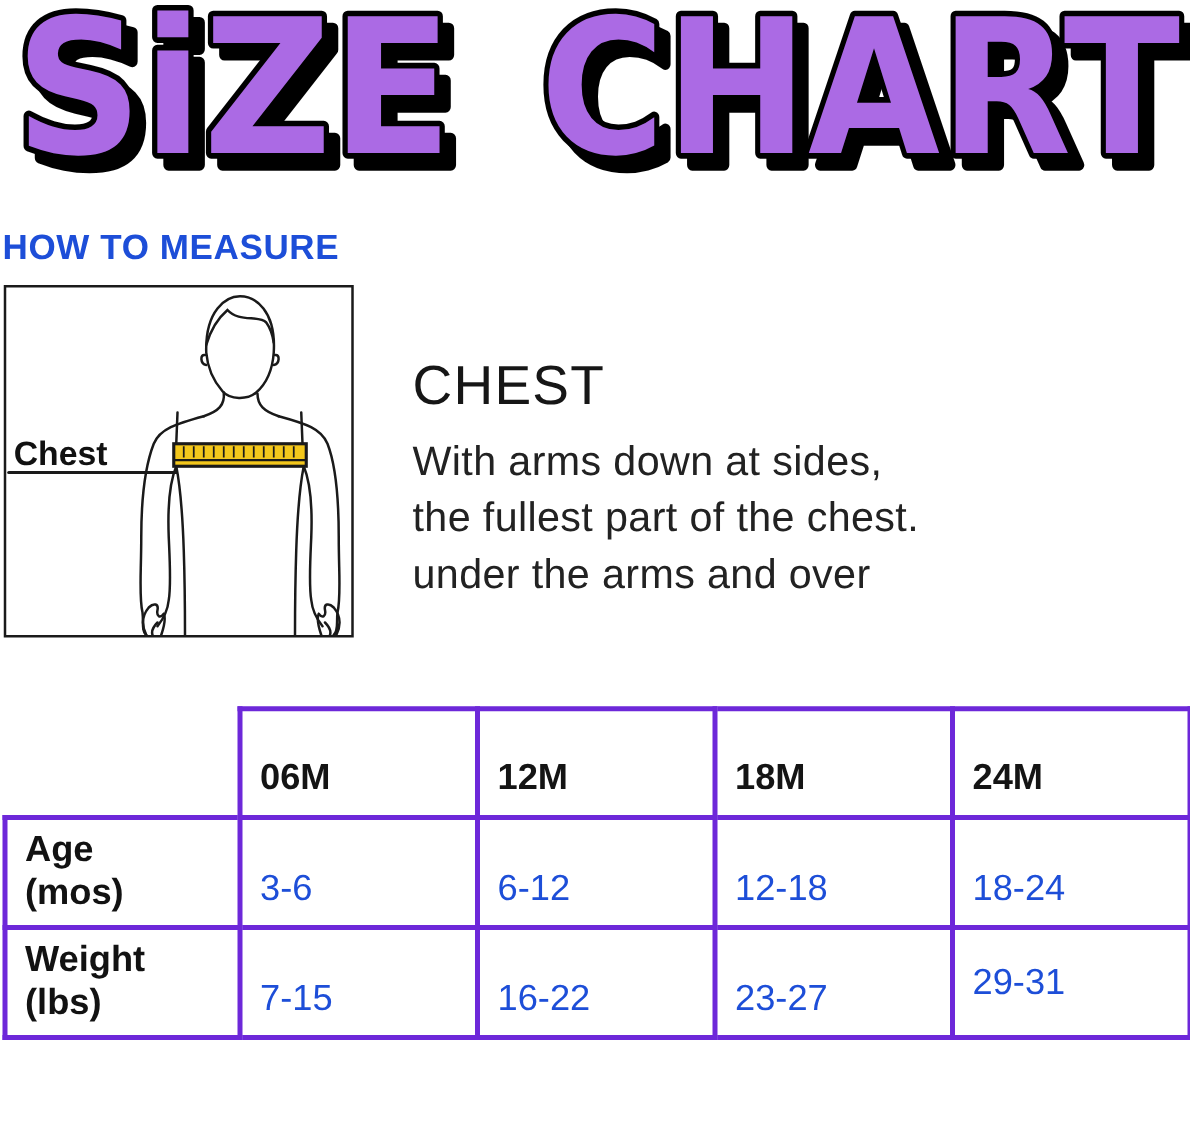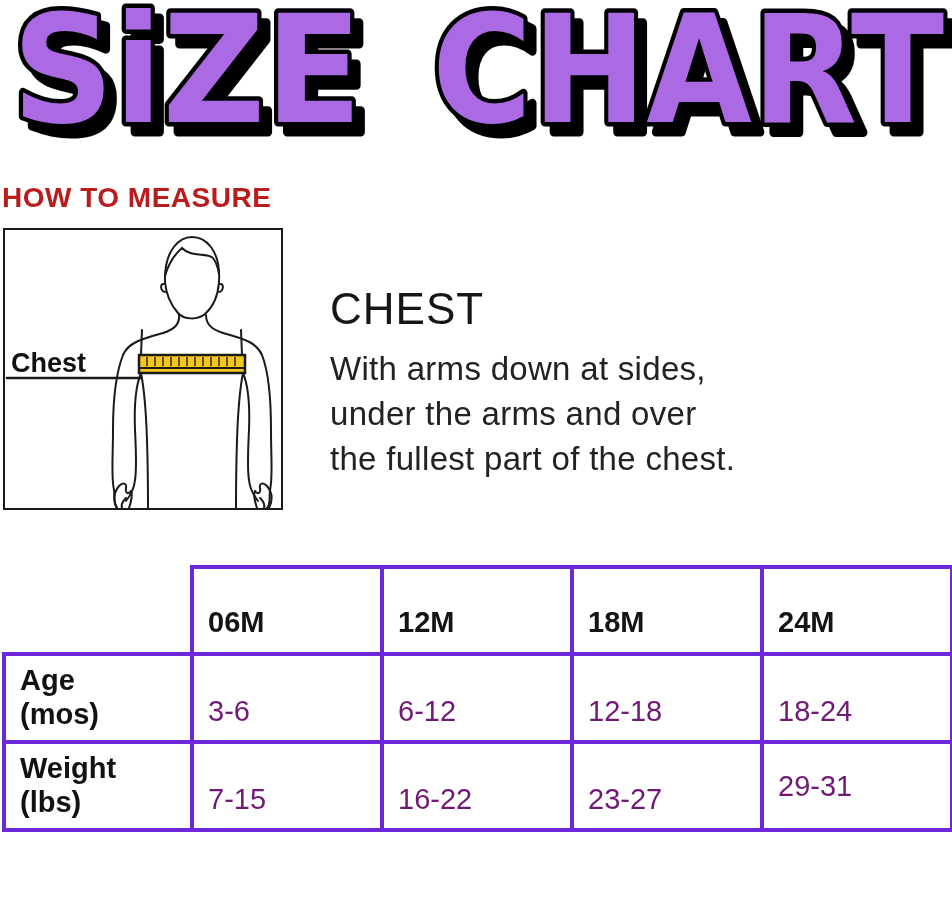--- a/index.html
+++ b/index.html
@@ -8,21 +8,21 @@
     position:relative;
     background:#ffffff;
     overflow:hidden;
     font-family:"Liberation Sans", sans-serif;
     color:#161616;
   }
   .title-banner { position:absolute; left:0; top:0; width:952px; height:158px;text-align:center; }
   .howto-heading {
     position:absolute; left:2px; top:182px;
     font-size:28px; font-weight:bold; letter-spacing:0.5px;
-    margin:0; color:#b91c1c;text-align:right;
+    margin:0; color:#1d4ed8;text-align:right;
   }
   .figure-box {
     position:absolute; left:3px; top:228px;
     width:276px; height:278px;
     border:2px solid #1a1a1a;
     background:#fff;
   }
   .figure-box svg { display:block; }
   .chest-section { position:absolute; left:330px; top:284px; width:622px; }
   .chest-heading { margin:0 0 12px 0; font-size:44px; font-weight:400; letter-spacing:1px; color:#161616; }
@@ -37,21 +37,21 @@
   .size-table thead tr { height:87px; }
   .size-table tbody tr { height:88px; }
   .size-table th {
     text-align:left; vertical-align:bottom;
     padding:0 0 13px 14px;
     font-size:29px; font-weight:bold; color:#141414;
   }
   .size-table td {
     text-align:left; vertical-align:bottom;
     padding:0 0 12px 14px;
-    font-size:29px; font-weight:normal; color:#701a75;
+    font-size:29px; font-weight:normal; color:#1d4ed8;
   }
   .size-table td.rowlabel { font-weight:bold; padding-bottom:9px; line-height:34px; color:#121212; }
   .size-table td.rowlabel span { display:block; }
   .size-table td.raised { padding-bottom:25px; }
 </style>
 </head>
 <body>
 
 <div class="title-banner">
   <svg width="952" height="158" viewBox="0 0 952 158">
@@ -119,22 +119,22 @@
           <line x1="230" y1="127" x2="230" y2="136"></line>
       </g>
     </g>
     <text x="6" y="142" font-size="27" font-weight="bold" fill="#111" font-family="Liberation Sans, sans-serif">Chest</text>
   </svg>
 </div>
 
 <div class="chest-section">
   <h2 class="chest-heading">CHEST</h2>
   <p class="chest-line">With arms down at sides,</p>
+  <p class="chest-line">the fullest part of the chest.</p>
   <p class="chest-line">under the arms and over</p>
-  <p class="chest-line">the fullest part of the chest.</p>
 </div>
 
 <table class="size-table">
   <colgroup>
     <col style="width:188px">
       <col style="width:190px">
       <col style="width:190px">
     <col style="width:190px">
       <col style="width:190px">
   </colgroup>

